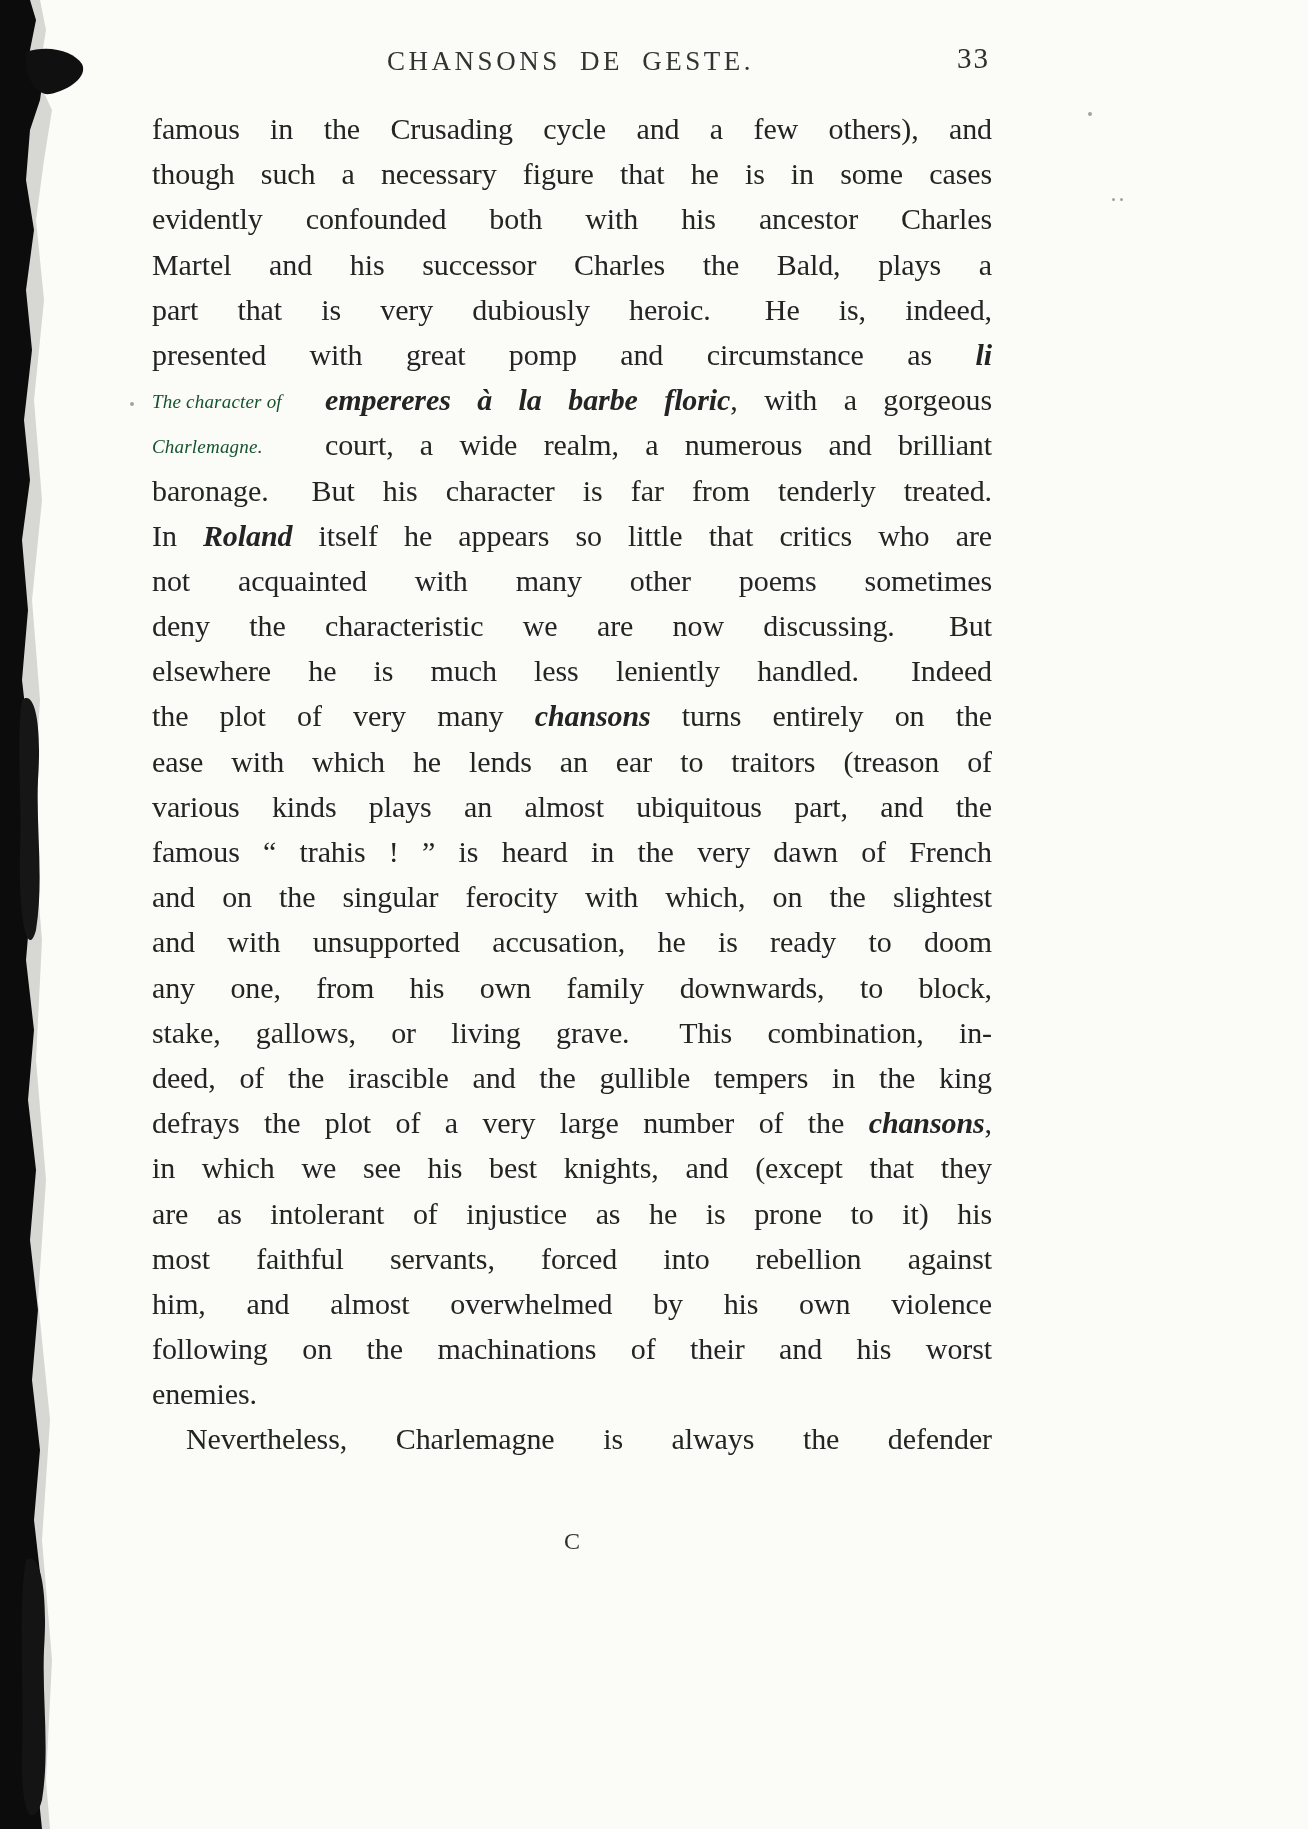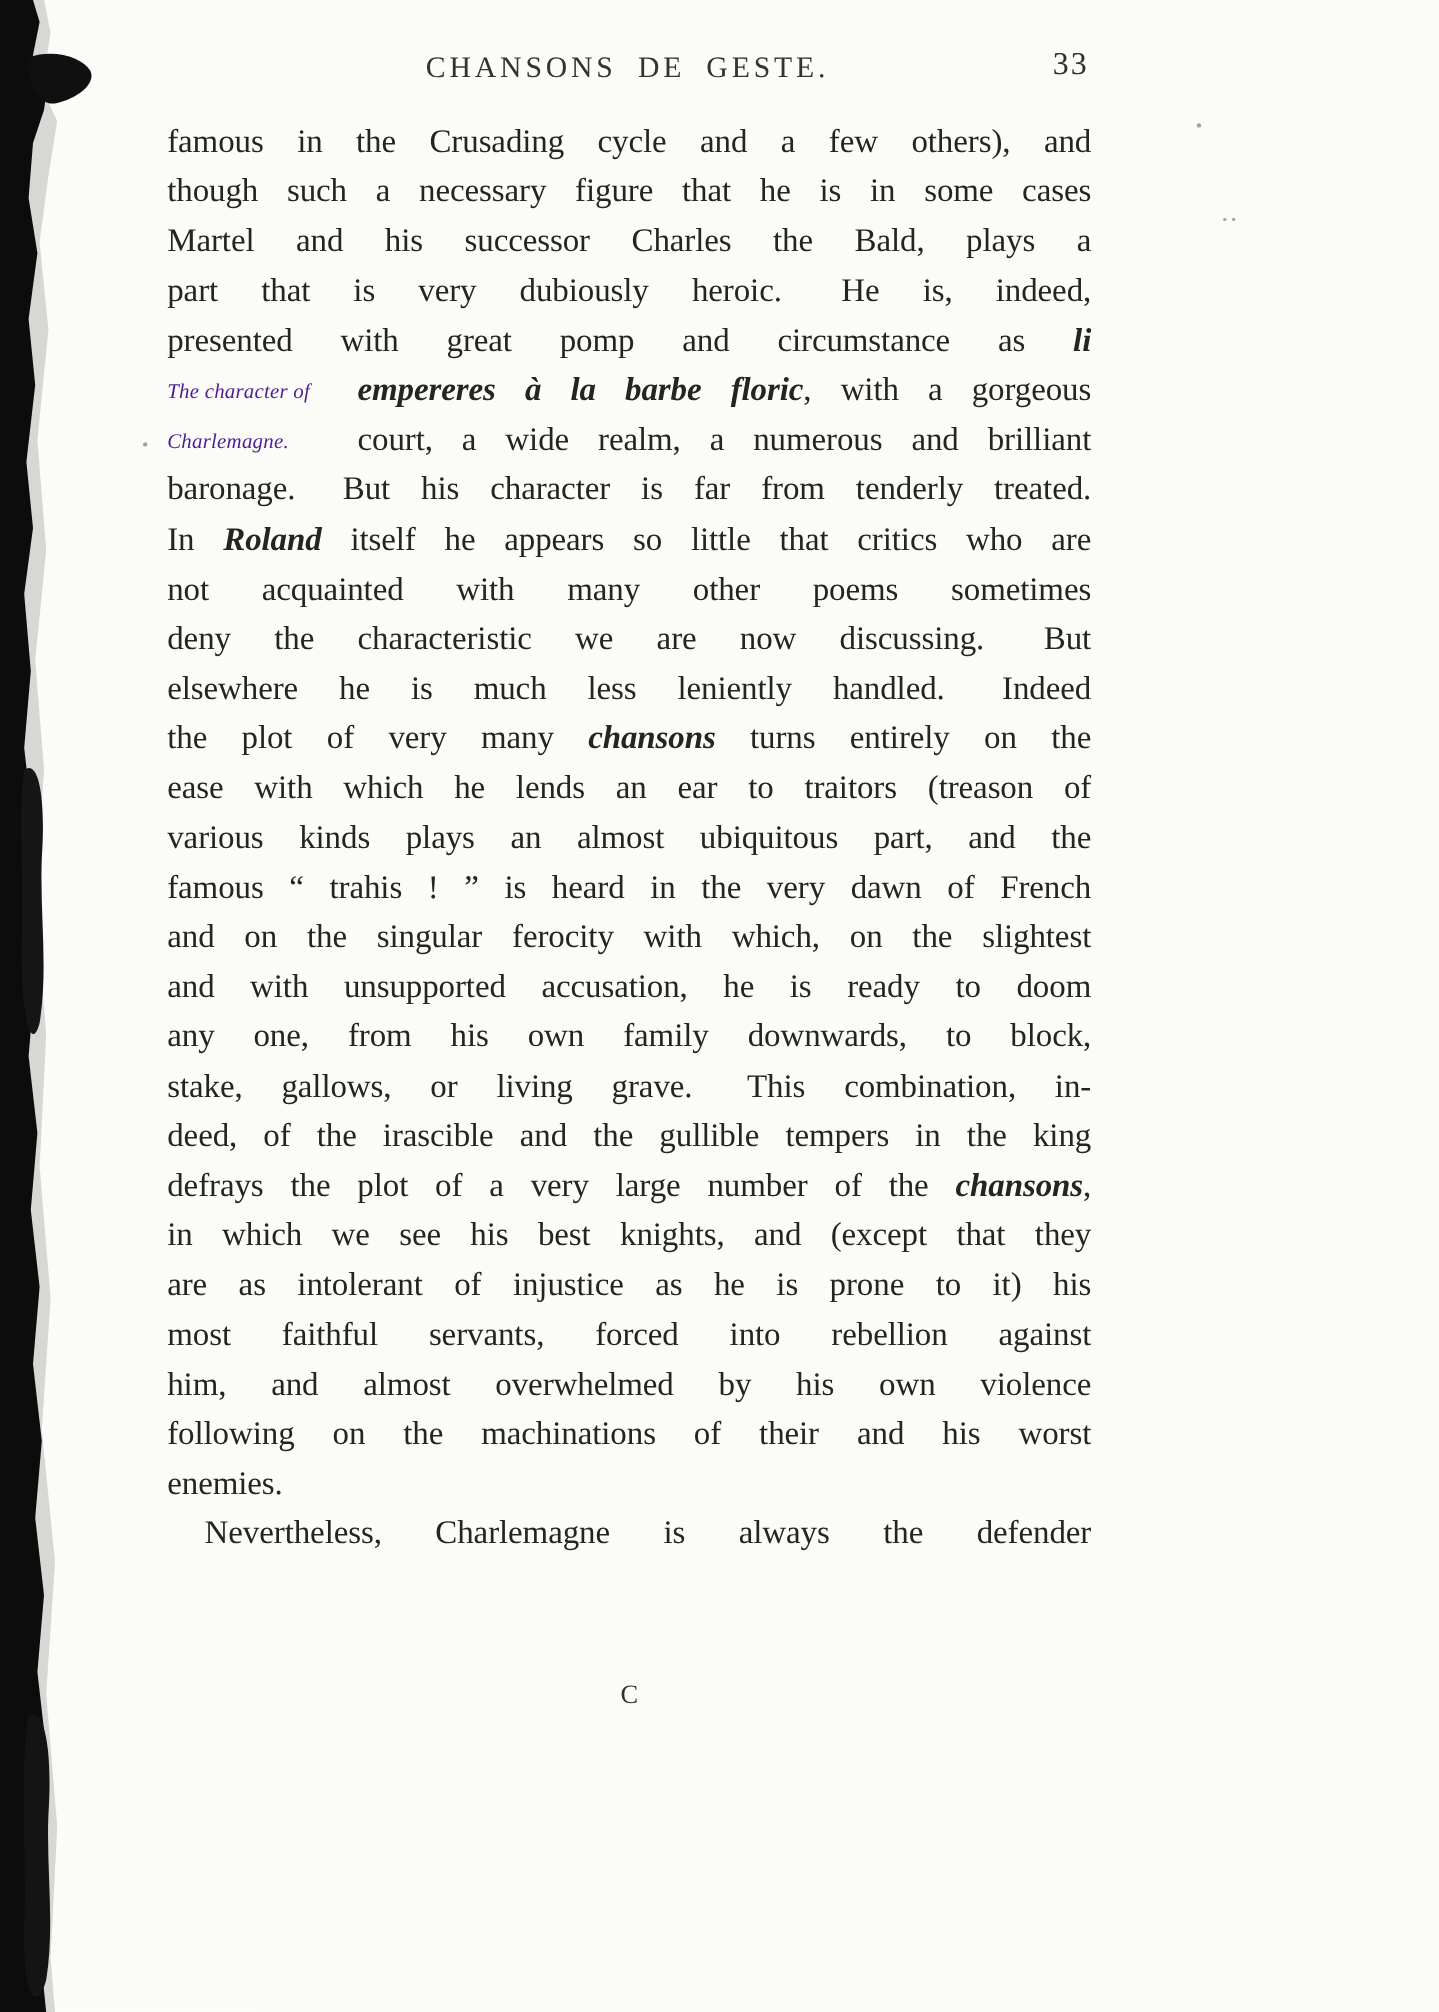--- a/index.html
+++ b/index.html
@@ -36,21 +36,21 @@
     height: 45.2px; overflow: hidden;
   }
   .line.no-justify { text-align-last: left; -moz-text-align-last: left; }
   .line.para-indent { text-indent: 34px; }
   .line.noted { position: relative; padding-left: 173px; }
   .margin-note {
     position: absolute; left: 0; top: 15px; width: 170px;
     font-size: 19px; font-style: italic; line-height: 1;
     letter-spacing: 0.2px;
     text-align: left; text-align-last: left; -moz-text-align-last: left;
-    color: #4c1d95;
+    color: #14532d;
   }
   .it { font-style: italic; font-weight: bold; }
   .signature {
     position: absolute; left: 152px; top: 1528px; width: 840px;
     text-align: center; font-size: 24px; color: #2f2f2f;
   }
   .speck { position: absolute; background: #a3a39b; border-radius: 50%; }
 </style>
 </head>
 <body>
@@ -66,20 +66,21 @@
   </svg>
 
   <div class="running-header">
     <div class="header-title">CHANSONS DE GESTE.</div>
     <div class="page-number">33</div>
   </div>
 
   <div class="text-block">
       <div class="line"><span>famous in the Crusading cycle and a few others), and</span></div>
       <div class="line"><span>though such a necessary figure that he is in some cases</span></div>
+      <div class="line"><span>evidently confounded both with his ancestor Charles</span></div>
       <div class="line"><span>Martel and his successor Charles the Bald, plays a</span></div>
       <div class="line"><span>part that is very dubiously heroic.  He is, indeed,</span></div>
       <div class="line"><span>presented with great pomp and circumstance as </span><span class="it">li</span></div>
       <div class="line noted"><span class="margin-note">The character of</span><span class="it">empereres à la barbe floric</span><span>, with a gorgeous</span></div>
       <div class="line noted"><span class="margin-note">Charlemagne.</span><span>court, a wide realm, a numerous and brilliant</span></div>
       <div class="line"><span>baronage.  But his character is far from tenderly treated.</span></div>
       <div class="line"><span>In </span><span class="it">Roland</span><span> itself he appears so little that critics who are</span></div>
       <div class="line"><span>not acquainted with many other poems sometimes</span></div>
       <div class="line"><span>deny the characteristic we are now discussing.  But</span></div>
       <div class="line"><span>elsewhere he is much less leniently handled.  Indeed</span></div>

